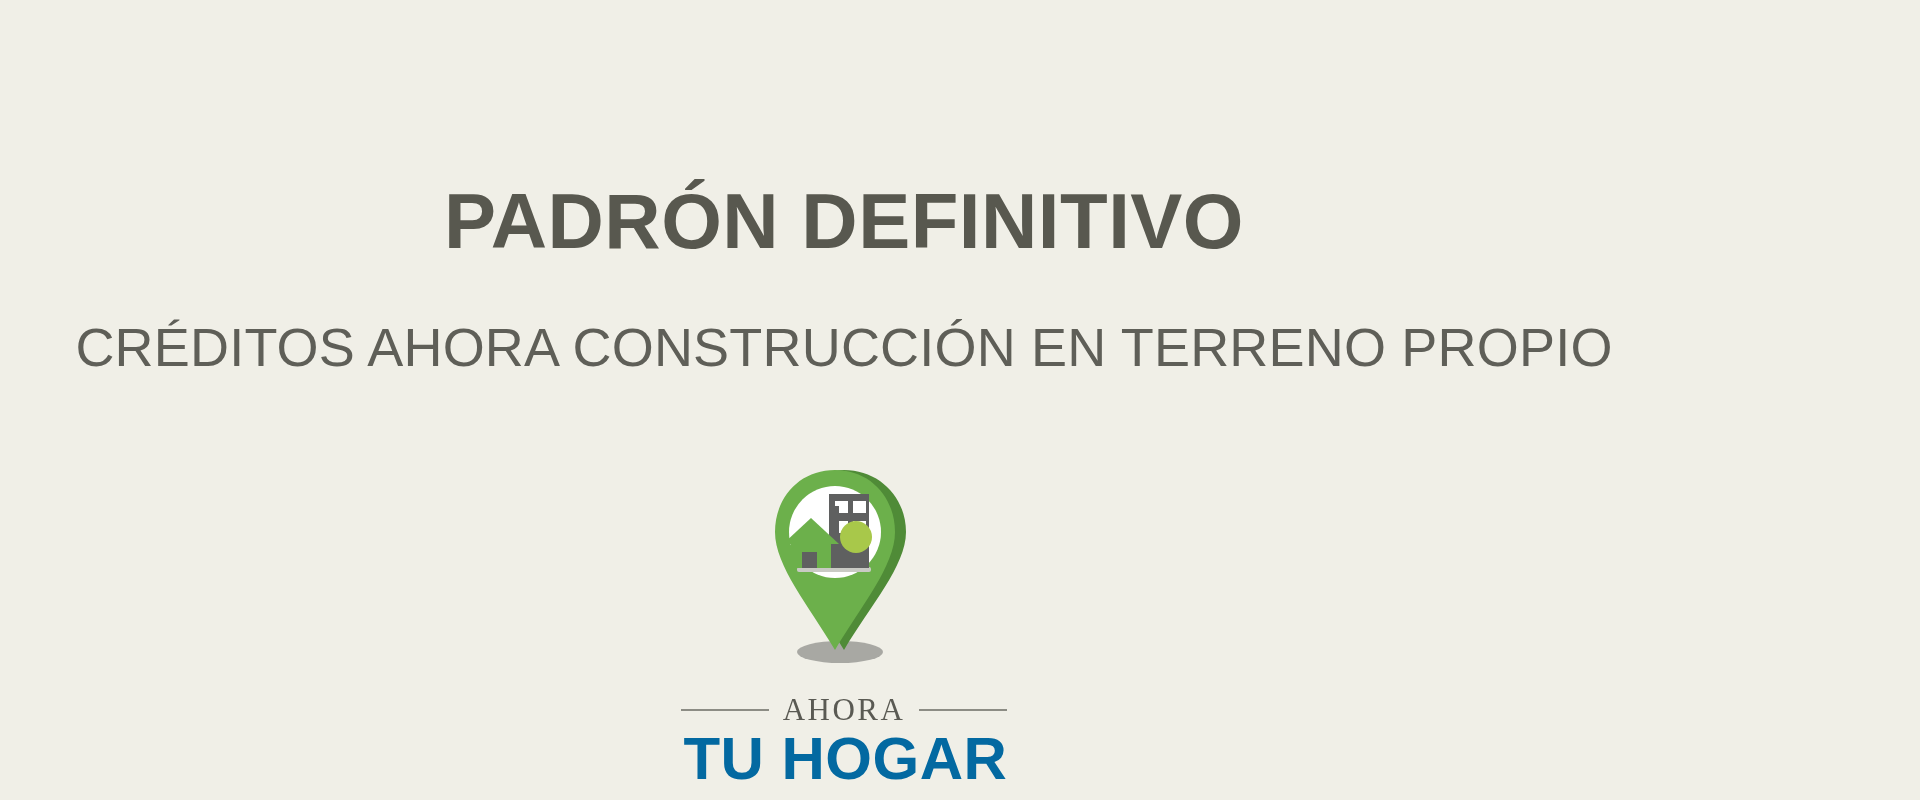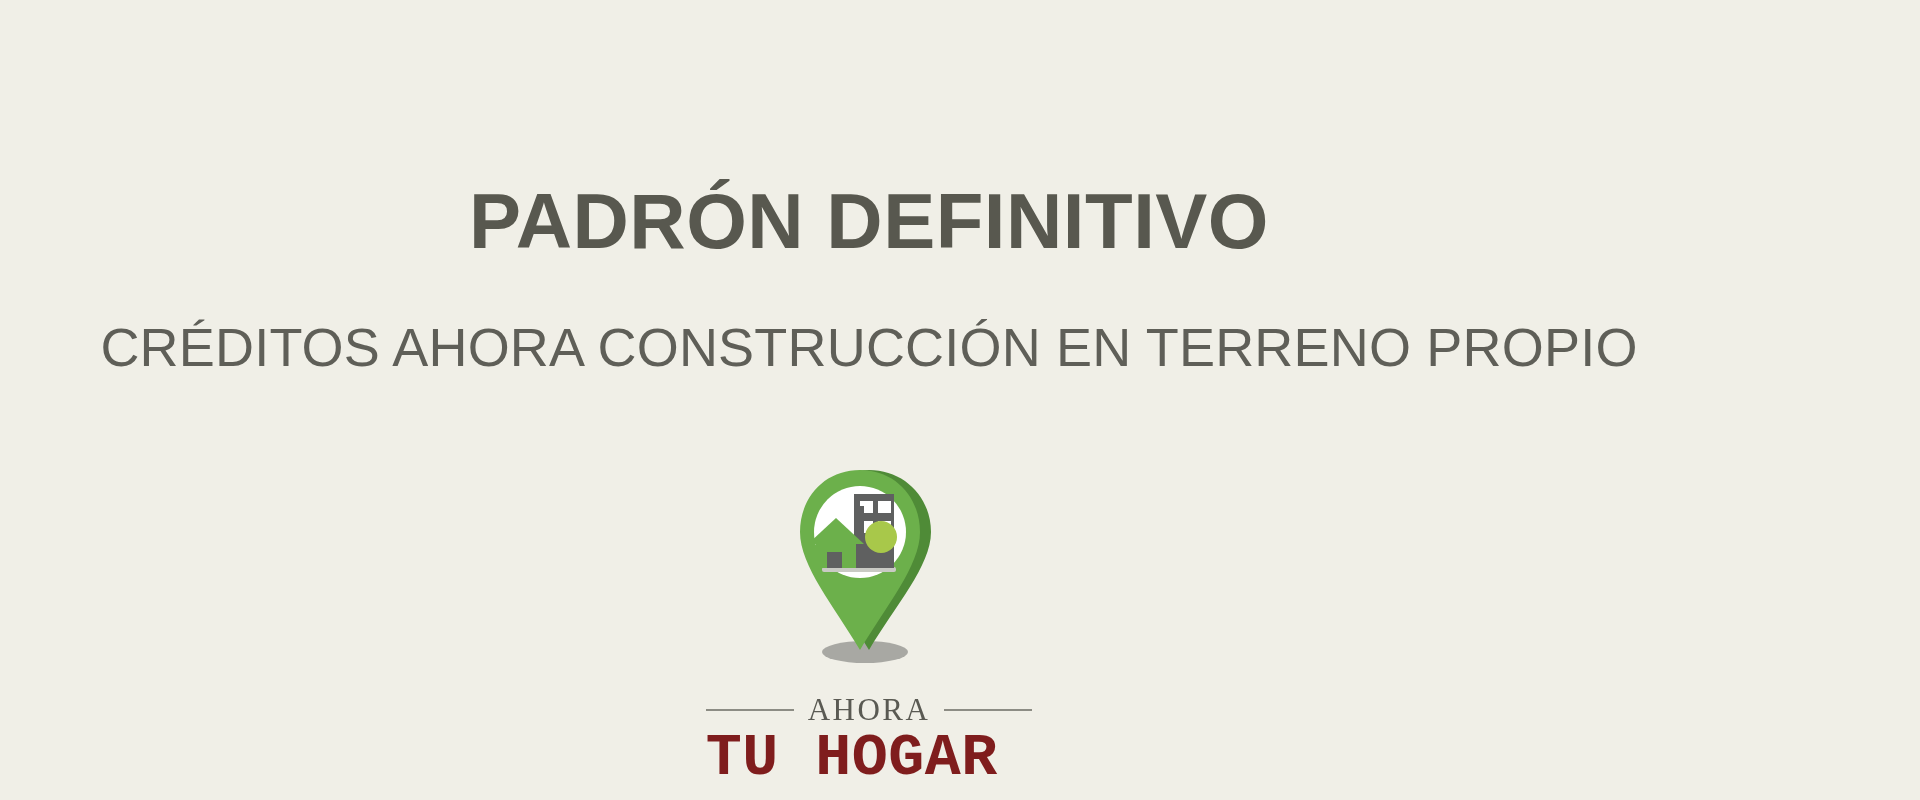--- a/index.html
+++ b/index.html
@@ -16,21 +16,20 @@
   }
 
   .page {
     position: relative;
     width: 1688px;
     height: 800px;
     background: #f0efe7;
     display: flex;
     flex-direction: column;
     align-items: center;
-    padding-left: 25px;
   }
 
   
   .heading-block {
     width: 100%;
     text-align: center;
     margin-top: 182px;
   }
 
   .page-title {
@@ -99,27 +98,27 @@
     font-family: "Liberation Serif", serif;
     font-size: 31px;
     font-weight: normal;
     color: #5a5a53;
     letter-spacing: 2.5px;
     line-height: 1;
     white-space: nowrap;
   }
 
   .wordmark-main {
-    font-family: Liberation Mono, monospace;
+    font-family: Liberation Sans, sans-serif;
     font-weight: bold;
     font-size: 60px;
     line-height: 1.05;
-    color: #7f1d1d;
+    color: #0369a1;
     letter-spacing: 0.5px;
-    text-align: left;
+    text-align: right;
     white-space: nowrap;
   }
 </style>
 </head>
 <body>
 
 <div class="page">
 
   <div class="heading-block">
     <h1 class="page-title">PADRÓN DEFINITIVO</h1>

